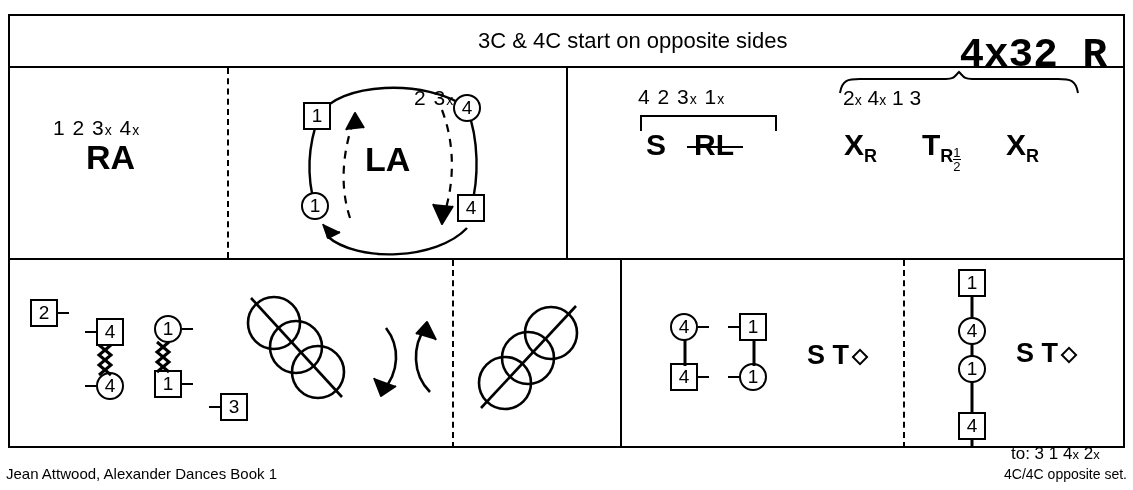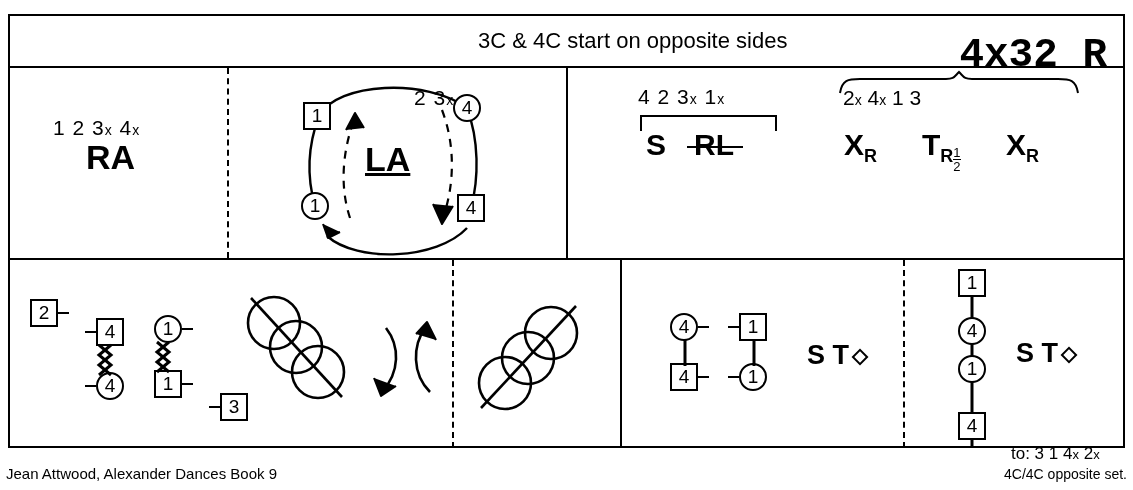--- a/index.html
+++ b/index.html
@@ -241,21 +241,21 @@
 
       <div class="bartext" style="left:155px; top:18px;margin-left:32px;">
         <span>2 3<span class="x">x</span></span>
       </div>
 
       <div class="dsq" style="left:76px;  top:34px;">1</div>
       <div class="dcir" style="left:74px;  top:124px;">1</div>
       <div class="dcir" style="left:226px; top:26px;">4</div>
       <div class="dsq" style="left:230px; top:126px;">4</div>
 
-      <div class="code" style="left:138px; top:72px; font-size:34px;text-decoration:underline;">LA</div>
+      <div class="code" style="left:138px; top:72px; font-size:34px;">LA</div>
     </div>
 
     <div class="cell" style="left:558px; width:559px;">
 
       <div class="bartext" style="left:72px; top:17px;">
         <span>4 2  3<span class="x">x</span> 1<span class="x">x</span></span>
       </div>
 
       <svg width="170" height="22" style="position:absolute; left:72px; top:45px;">
         <path d="M 3 18 L 3 3 L 138 3 L 138 18" fill="none" stroke="#000" stroke-width="2"></path>
@@ -380,16 +380,16 @@
       </div>
 
       <div class="note" style="left:108px; top:142px;margin-top:42px;">
         <span>to:  3 1 4<span class="x">x</span> 2<span class="x">x</span></span>
       </div>
     </div>
   </div>
 
   <div class="frame"></div>
 
-  <div class="footer-left">Jean Attwood, Alexander Dances Book 9</div>
+  <div class="footer-left">Jean Attwood, Alexander Dances Book 1</div>
   <div class="footer-right">4C/4C opposite set.</div>
 
 </div>
 
 </body></html>

